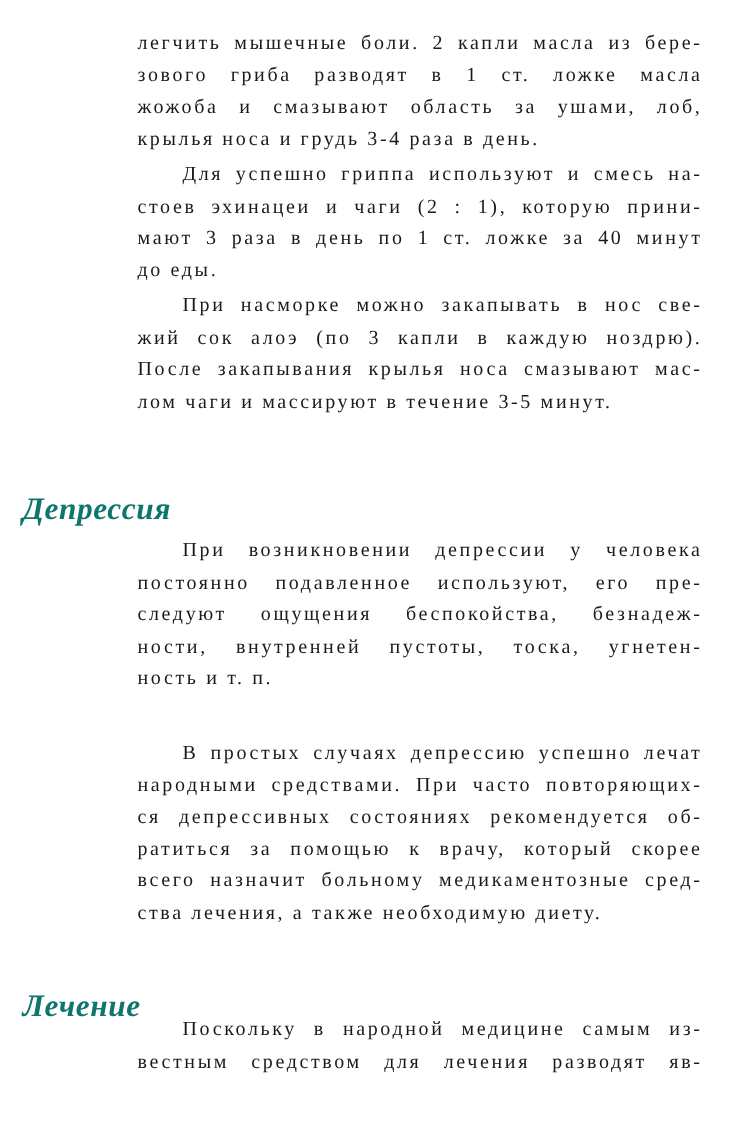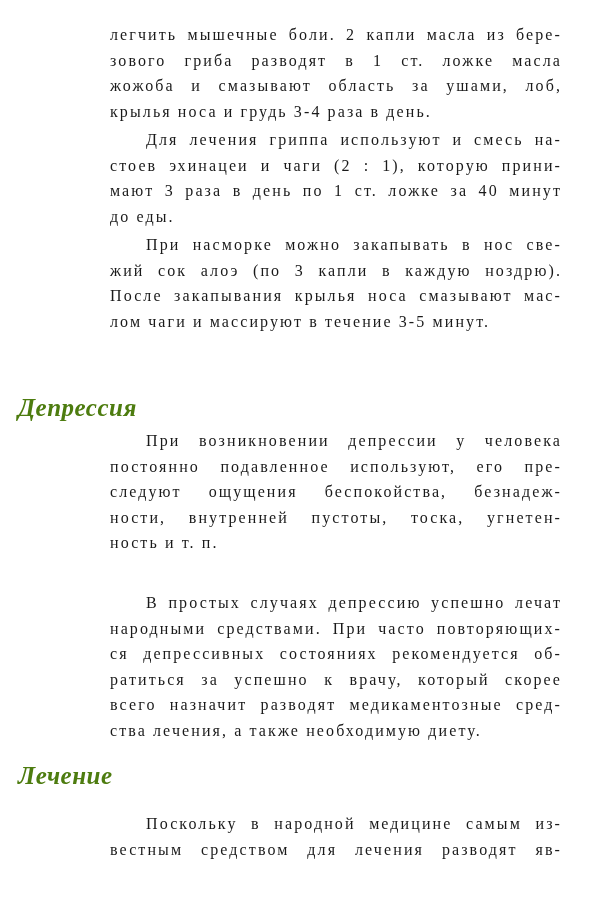--- a/index.html
+++ b/index.html
@@ -14,35 +14,35 @@
       font-size: 16px; letter-spacing: 2.1px;
       white-space: nowrap;
       text-align: justify; text-align-last: justify;
     }
     .line.last { text-align-last: left; }
     .line.indent { padding-left: 36px; }
     .heading {
       position: absolute; left: 18px;
       font-family: "Liberation Serif", "DejaVu Serif", serif;
       font-weight: bold; font-style: italic;
-      font-size: 25px; color: #4d7c0f; letter-spacing: 0.5px;
+      font-size: 25px; color: #0f766e; letter-spacing: 0.5px;
     }
   </style>
 </head>
 <body>
 
 <div class="block" style="top:22px;">
   <div class="line">легчить мышечные боли. 2 капли масла из бере-</div>
   <div class="line">зового гриба разводят в 1 ст. ложке масла</div>
   <div class="line">жожоба и смазывают область за ушами, лоб,</div>
   <div class="line last">крылья носа и грудь 3-4 раза в день.</div>
 </div>
 
 <div class="block" style="top:127px;">
-  <div class="line indent">Для лечения гриппа используют и смесь на-</div>
+  <div class="line indent">Для успешно гриппа используют и смесь на-</div>
   <div class="line">стоев эхинацеи и чаги (2 : 1), которую прини-</div>
   <div class="line">мают 3 раза в день по 1 ст. ложке за 40 минут</div>
   <div class="line last">до еды.</div>
 </div>
 
 <div class="block" style="top:232px;">
   <div class="line indent">При насморке можно закапывать в нос све-</div>
   <div class="line">жий сок алоэ (по 3 капли в каждую ноздрю).</div>
   <div class="line">После закапывания крылья носа смазывают мас-</div>
   <div class="line last">лом чаги и массируют в течение 3-5 минут.</div>
@@ -55,23 +55,23 @@
   <div class="line">постоянно подавленное используют, его пре-</div>
   <div class="line">следуют ощущения беспокойства, безнадеж-</div>
   <div class="line">ности, внутренней пустоты, тоска, угнетен-</div>
   <div class="line last">ность и т. п.</div>
 </div>
 
 <div class="block" style="top:590px;">
   <div class="line indent">В простых случаях депрессию успешно лечат</div>
   <div class="line">народными средствами. При часто повторяющих-</div>
   <div class="line">ся депрессивных состояниях рекомендуется об-</div>
-  <div class="line">ратиться за успешно к врачу, который скорее</div>
-  <div class="line">всего назначит разводят медикаментозные сред-</div>
+  <div class="line">ратиться за помощью к врачу, который скорее</div>
+  <div class="line">всего назначит больному медикаментозные сред-</div>
   <div class="line last">ства лечения, а также необходимую диету.</div>
 </div>
 
-<div class="heading" style="top:762px;">Лечение</div>
+<div class="heading" style="top:792px;">Лечение</div>
 
 <div class="block" style="top:811px;">
   <div class="line indent">Поскольку в народной медицине самым из-</div>
   <div class="line">вестным средством для лечения разводят яв-</div>
 </div>
 
 </body></html>

